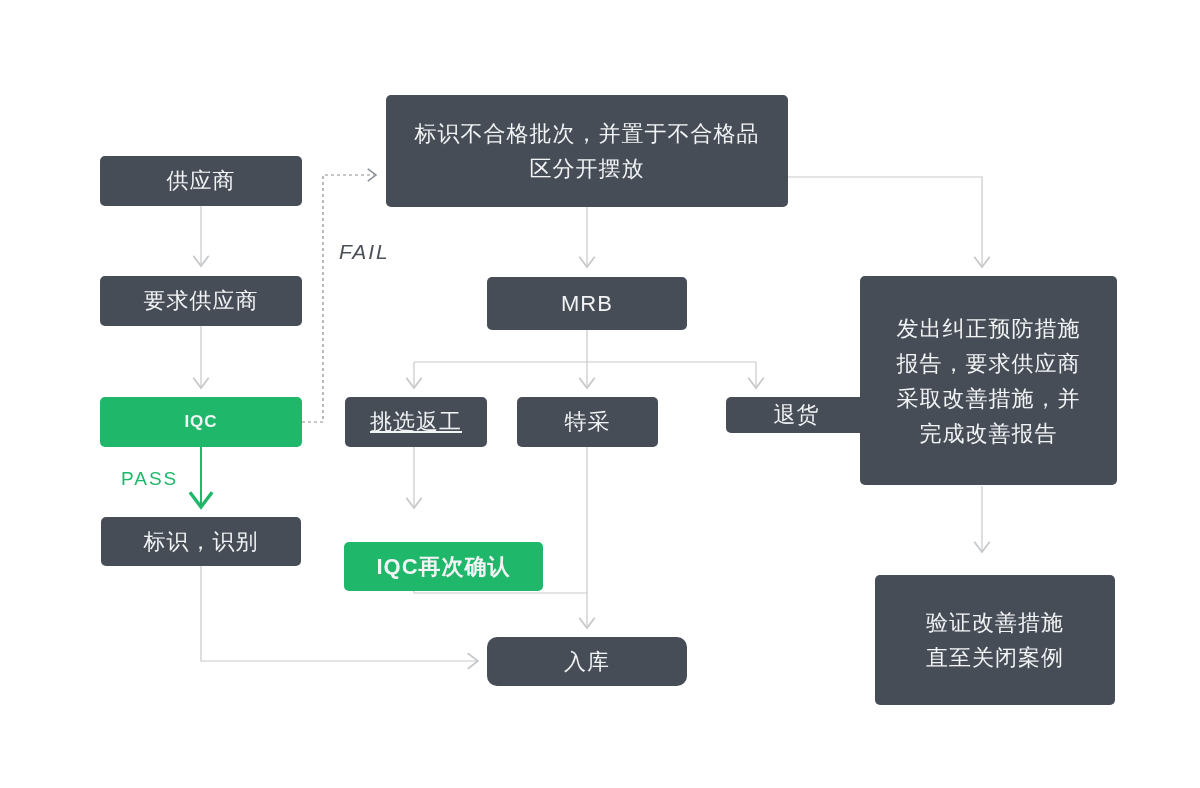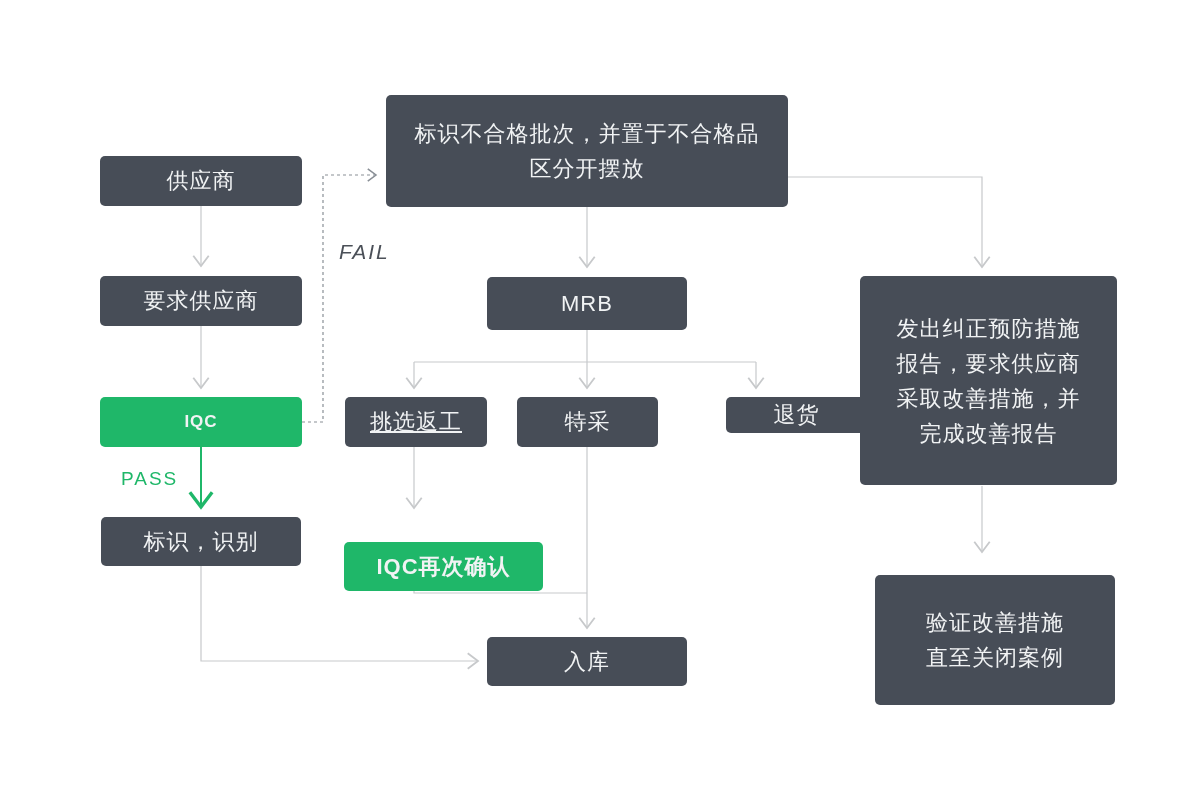--- a/index.html
+++ b/index.html
@@ -107,21 +107,21 @@
   <div class="node dark" style="left:487px; top:277px; width:200px; height:53px;">MRB</div>
 
   <div class="node dark" style="left:345px; top:397px; width:142px; height:50px;text-decoration:underline;">挑选返工</div>
 
   <div class="node dark" style="left:517px; top:397px; width:141px; height:50px;">特采</div>
 
   <div class="node dark" style="left:688px; top:397px; width:141px; height:36px;margin-left:38px;">退货</div>
 
   <div class="node green" style="left:344px; top:542px; width:199px; height:49px;">IQC再次确认</div>
 
-  <div class="node dark" style="left:487px; top:637px; width:200px; height:49px;">入库</div>
+  <div class="node dark" style="left:487px; top:637px; width:200px; height:49px;border-radius:10px;">入库</div>
 
   <div class="node dark multiline" style="left:860px; top:276px; width:257px; height:209px;">发出纠正预防措施
 报告，要求供应商
 采取改善措施，并
 完成改善报告</div>
 
   <div class="node dark multiline" style="left:860px; top:575px; width:240px; height:130px;margin-left:15px;">验证改善措施
 直至关闭案例</div>
 
   <div class="edge-label fail" style="left:339px; top:240px;">FAIL</div>

